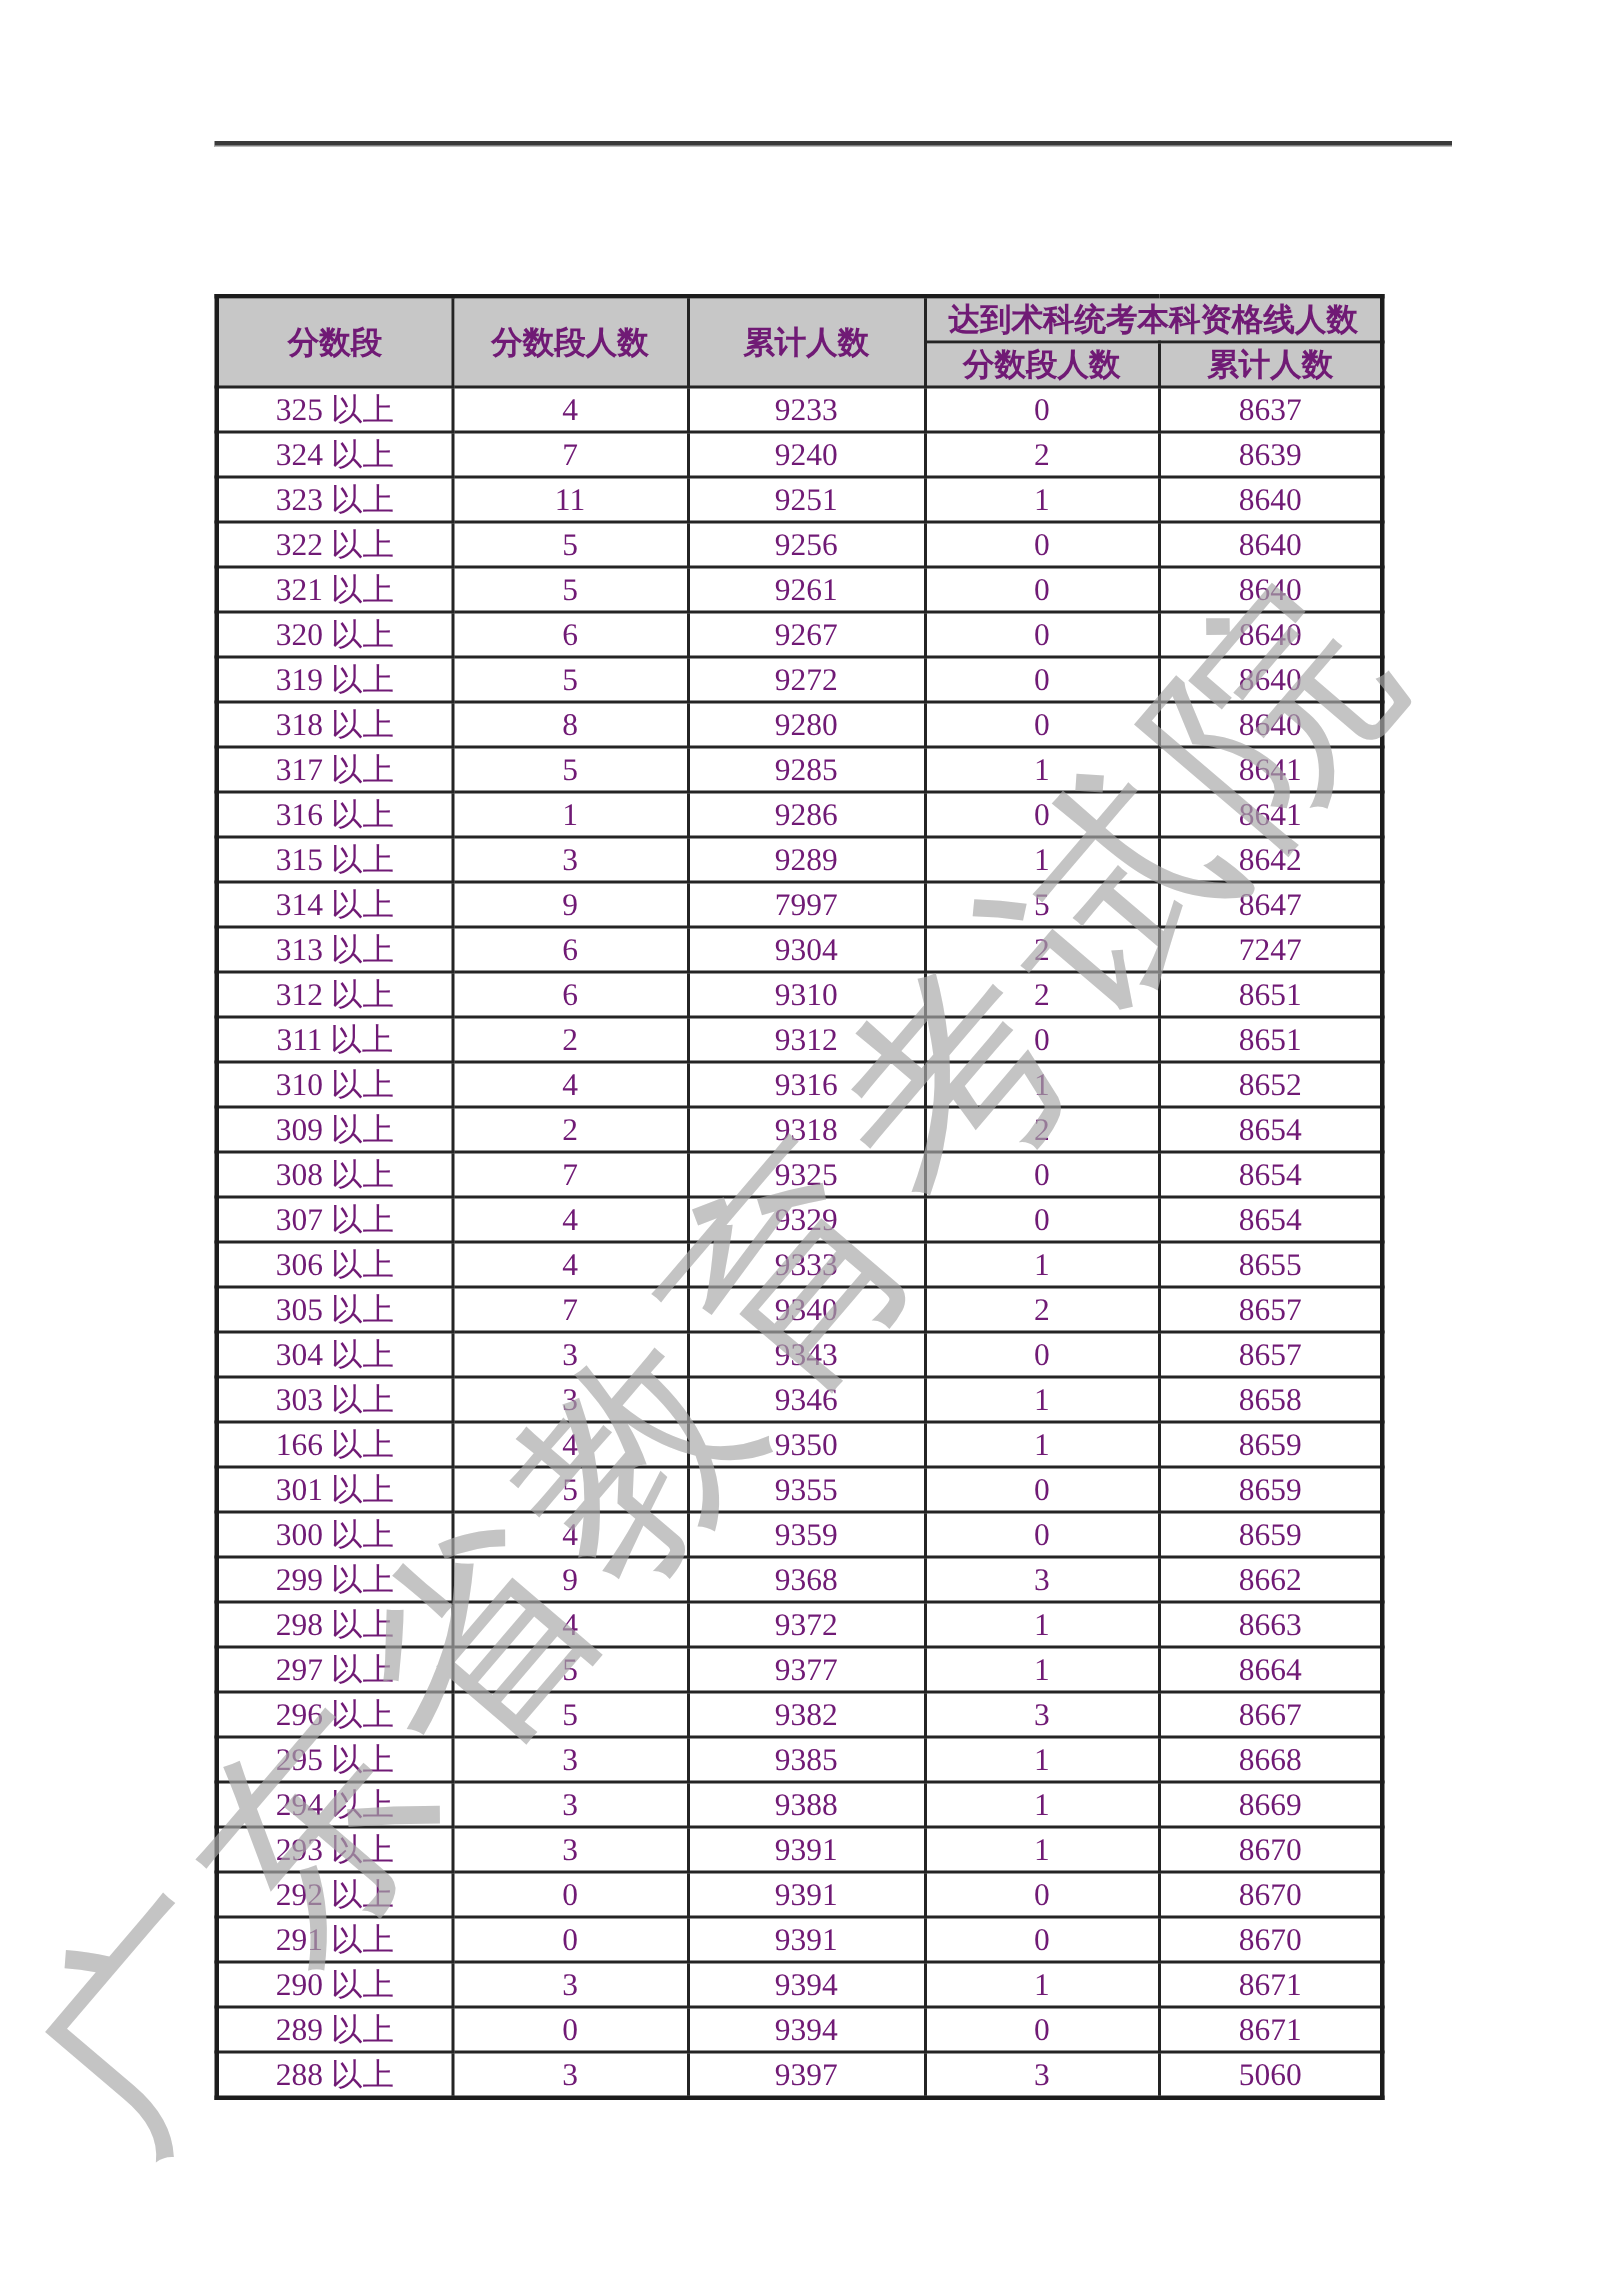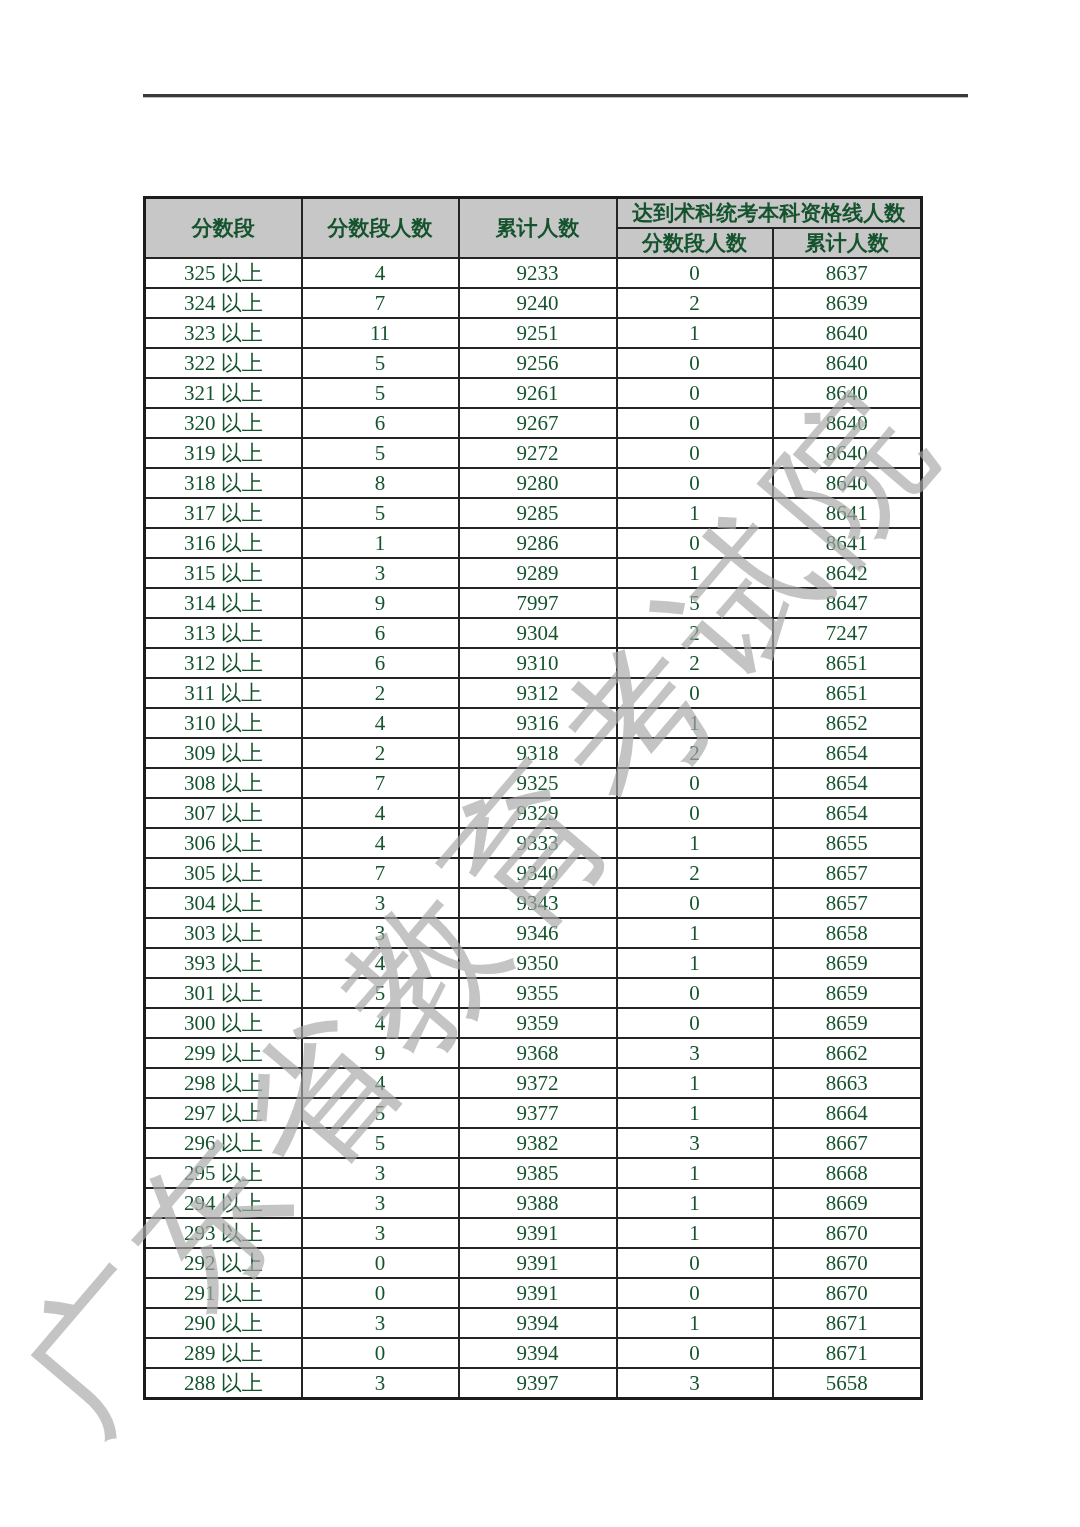--- a/index.html
+++ b/index.html
@@ -23,21 +23,21 @@
     border-bottom: 1px solid #bdbdbd;
   }
   .score-table {
     position: absolute;
     left: 143px;
     top: 196px;
     width: 777px;
     border-collapse: collapse;
     table-layout: fixed;
     font-size: 21px;
-    color: #14532d;
+    color: #701a75;
   }
   .score-table col.c1 { width: 157px; }
   .score-table col.c2 { width: 157px; }
   .score-table col.c3 { width: 158px; }
   .score-table col.c4 { width: 156px; }
   .score-table col.c5 { width: 149px; }
   .score-table th, .score-table td {
     border: 2px solid #242424;
     text-align: center;
     vertical-align: middle;
@@ -278,21 +278,21 @@
 
     <tr>
       <td class="range">303 以上</td>
       <td>3</td>
       <td>9346</td>
       <td>1</td>
       <td>8658</td>
     </tr>
 
     <tr>
-      <td class="range">393 以上</td>
+      <td class="range">166 以上</td>
       <td>4</td>
       <td>9350</td>
       <td>1</td>
       <td>8659</td>
     </tr>
 
     <tr>
       <td class="range">301 以上</td>
       <td>5</td>
       <td>9355</td>
@@ -394,20 +394,20 @@
       <td>9394</td>
       <td>0</td>
       <td>8671</td>
     </tr>
 
     <tr>
       <td class="range">288 以上</td>
       <td>3</td>
       <td>9397</td>
       <td>3</td>
-      <td>5658</td>
+      <td>5060</td>
     </tr>
   </tbody>
   </table>
 
   <div class="watermark">广东省教育考试院</div>
 
 </div>
 
 </body></html>

